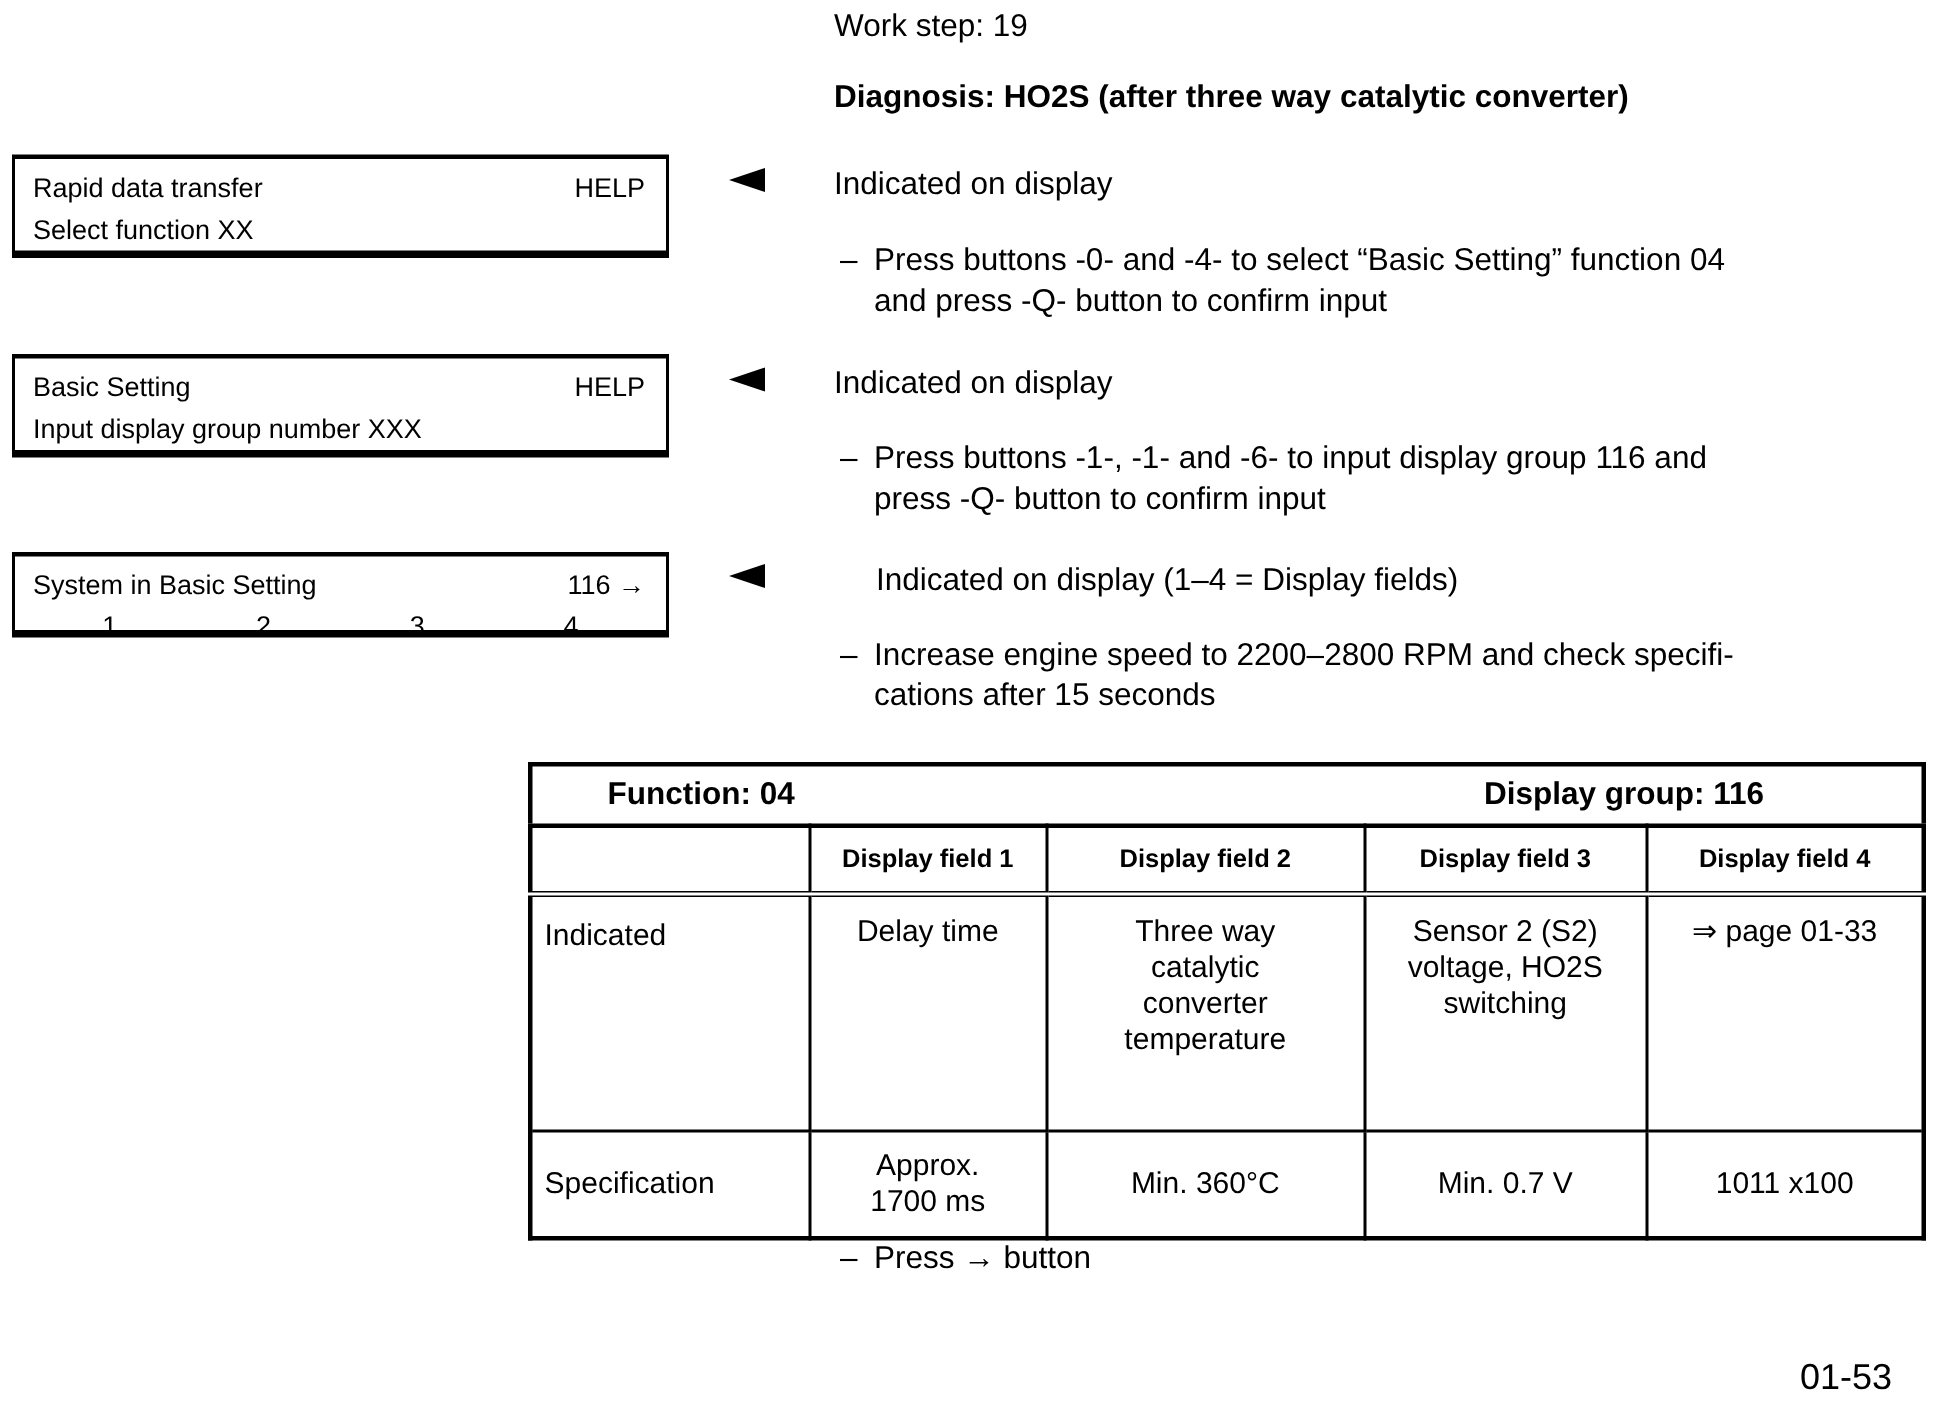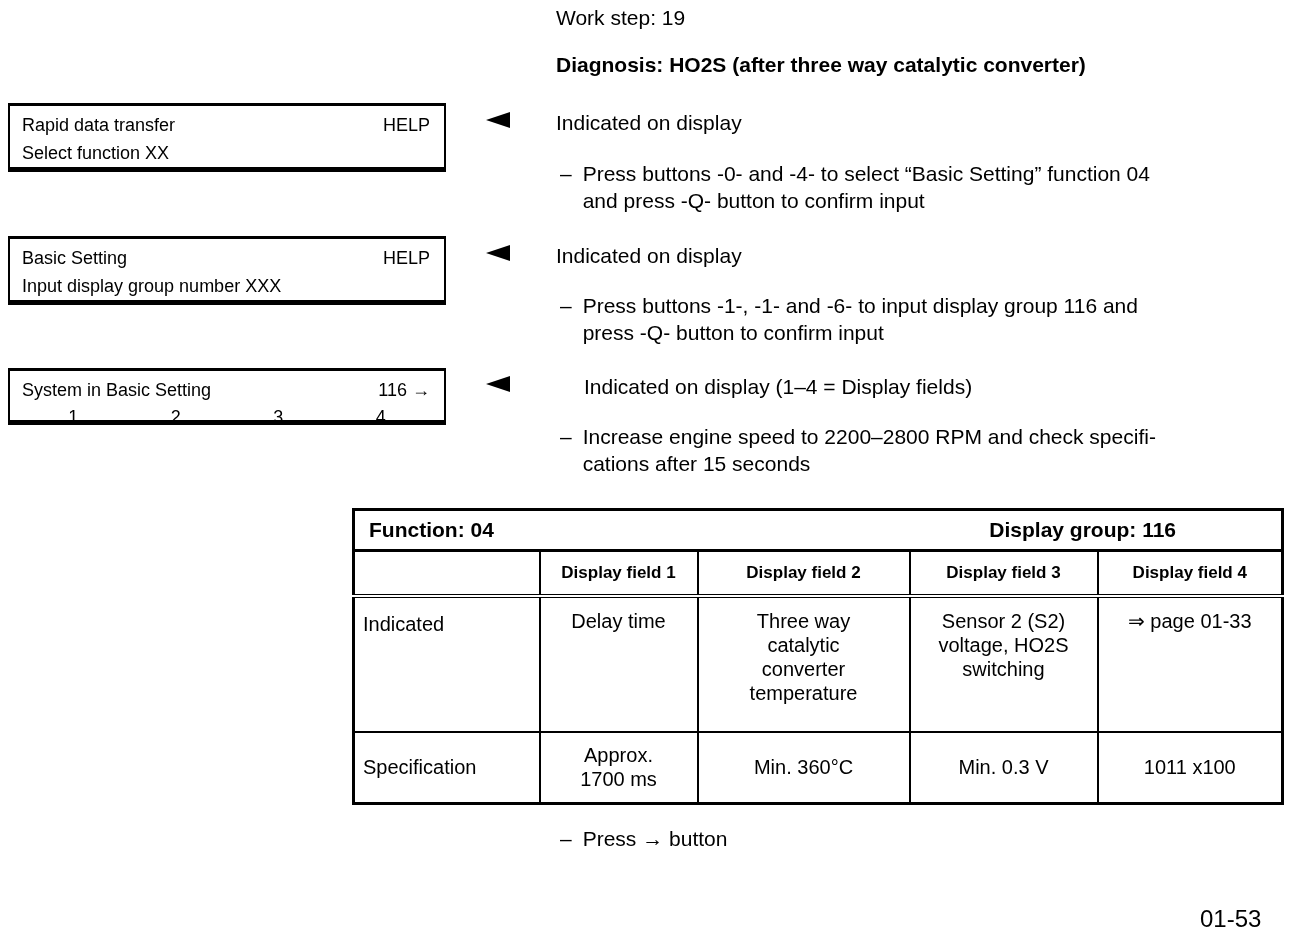--- a/index.html
+++ b/index.html
@@ -69,28 +69,28 @@
     position:absolute; left:352px; top:508px; width:929px;
     border-collapse:collapse; table-layout:fixed;
     border:3px solid #000;
     font-size:20px;
   }
   #spec-table td { border:2px solid #000; vertical-align:middle; }
   #spec-table .group-row td { border-bottom:3px solid #000; height:41px; }
   .group-flex {
     display:flex; justify-content:space-between; align-items:flex-start;
     padding:0 105px 0 14px;
-    font-weight:bold; font-size:21px;
+    font-weight:bold; font-size:21px;margin-left:36px;
   }
   #spec-table .colhead-row td {
     border-bottom:4px double #000;
     font-weight:bold; font-size:17px; text-align:center; height:45px;
   }
   #spec-table .indicated-row td {
-    height:136px; vertical-align:top; padding-top:11px;
+    height:158px; vertical-align:top; padding-top:11px;
     text-align:center; line-height:24px;
   }
   #spec-table .spec-row td {
     height:72px; text-align:center; line-height:24px;
   }
   #spec-table td.row-label {
     text-align:left; padding-left:8px; vertical-align:middle; padding-top:0;
   }
   #spec-table .indicated-row td.row-label { vertical-align:top; padding-top:14px; }
 </style>
@@ -184,21 +184,21 @@
     <td class="preline">Sensor 2 (S2)
 voltage, HO2S
 switching</td>
     <td class="preline">⇒ page 01-33</td>
   </tr>
   <tr class="spec-row">
     <td class="row-label">Specification</td>
     <td class="preline">Approx.
 1700 ms</td>
     <td class="preline">Min. 360°C</td>
-    <td class="preline">Min. 0.3 V</td>
+    <td class="preline">Min. 0.7 V</td>
     <td class="preline">1011 x100</td>
   </tr>
 </tbody>
   </table>
 
 <div id="press-arrow" class="abs t21 instruction">
   <span>–</span>
   <span>Press → button</span>
 </div>
 <div id="page-number" class="abs bold">01-53</div>

